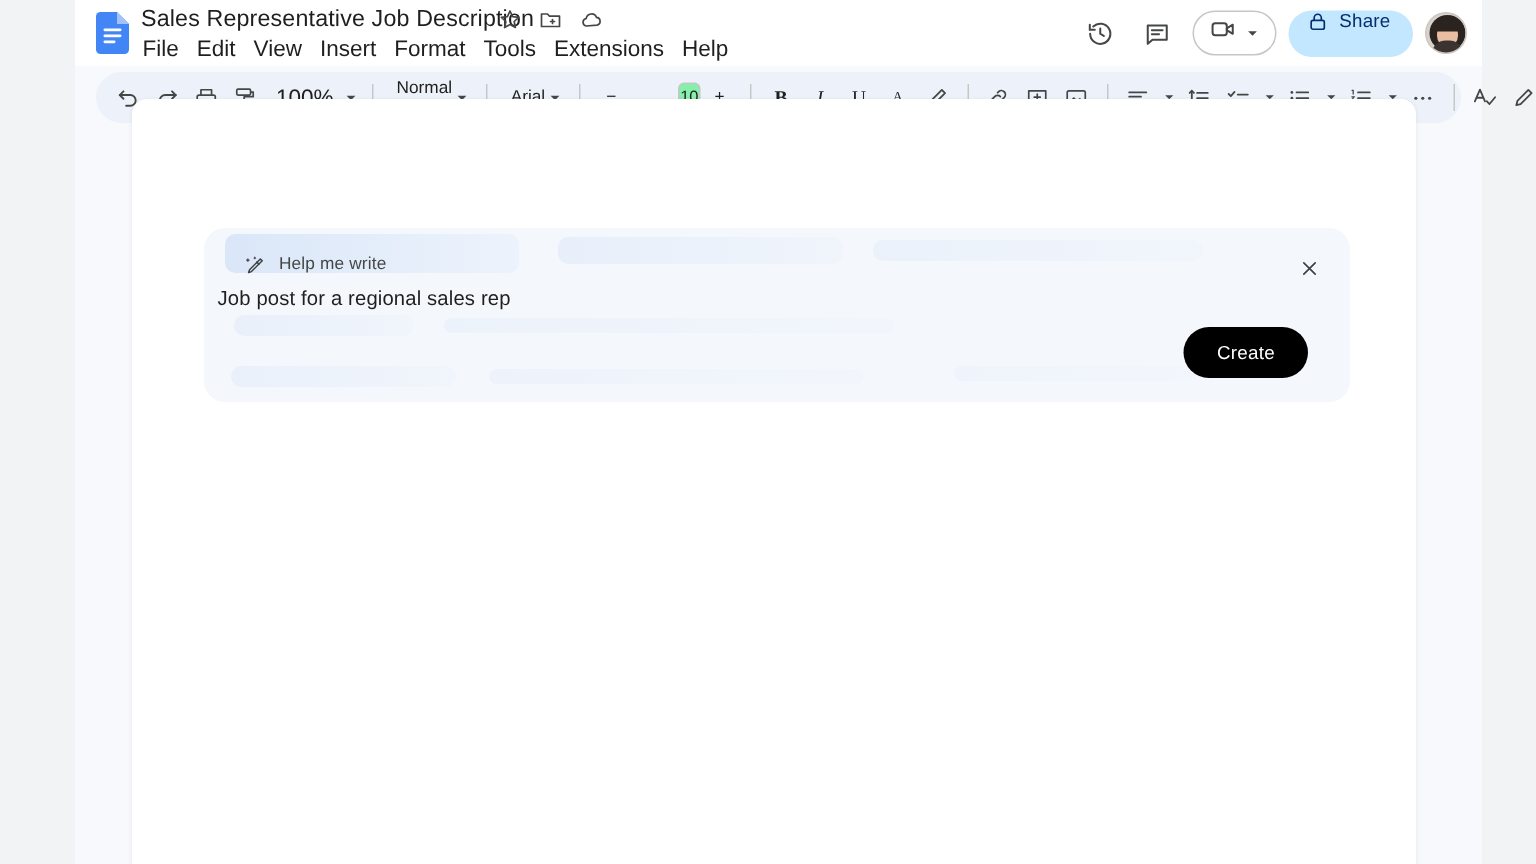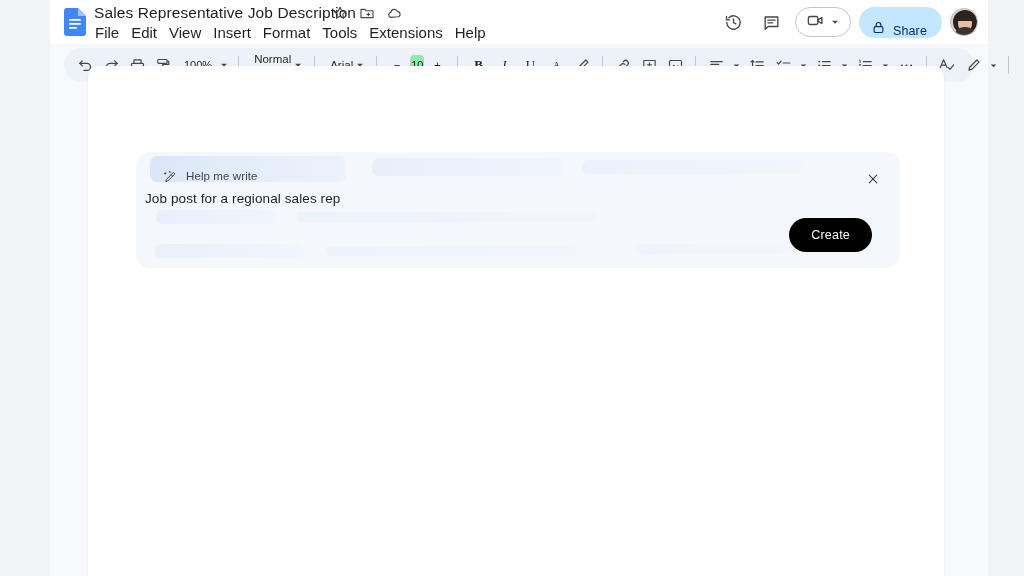--- a/index.html
+++ b/index.html
@@ -56,21 +56,21 @@
     display:flex; align-items:center; justify-content:center;
     color:#444746;
   }
   .meet-btn {
     height:30px; padding:0 8px 0 10px; border:1px solid #c4c7c5;
     border-radius:16px; display:flex; align-items:center; gap:3px;
     color:#444746; background:#fff;
   }
   .share-btn {
     height:31px; padding:0 15px 0 12px; border-radius:16px;
-    background:#c2e7ff; color:#062e6f; display:flex; align-items:flex-end;
+    background:#c2e7ff; color:#062e6f; display:flex; align-items:flex-start;
     gap:7px; font-size:12.5px; letter-spacing:.15px;
   }
   .avatar {
     width:28px; height:28px; border-radius:50%; overflow:hidden;
     background:#d9d2cc; position:relative; flex:none;
     border:1px solid rgba(0,0,0,.06);
   }
   .avatar .hair { position:absolute; left:2px; top:1px; width:24px; height:24px;
     border-radius:50%; background:#2b2320; }
   .avatar .face { position:absolute; left:7px; top:6px; width:14px; height:16px;
@@ -97,31 +97,31 @@
   }
   .tb svg { display:block; }
   .tb-txt {
     font-size:11.5px; color:#1f1f1f; padding:0 2px; white-space:nowrap;
   }
   .tb-group { display:flex; align-items:center; gap:1px; flex:none; }
   .divider {
     width:1px; height:18px; background:#c7c7c7; margin:0 7px; flex:none;
   }
   .zoom-ctl { display:flex; align-items:center; gap:1px; }
-  .zoom-val { font-size:11px; color:#1f1f1f; padding:0 4px 0 8px; }
+  .zoom-val { font-size:15px; color:#1f1f1f; padding:0 4px 0 8px; }
   .style-ctl, .font-ctl {
     display:flex; align-items:center; height:26px; border-radius:4px; padding:0 2px 0 8px;
   }
   .style-ctl { width:98px; } .font-ctl { width:90px; }
   .style-ctl .lbl, .font-ctl .lbl { font-size:11.5px; color:#1f1f1f; flex:1; }
   .caret { width:14px; height:14px; color:#444746; flex:none; }
   .fsize-box {
     width:28px; height:20px; border:1px solid #c4c7c5; border-radius:4px;
     display:flex; align-items:center; justify-content:center;
-    font-size:11px; color:#1f1f1f; background:#86efac;
+    font-size:11px; color:#1f1f1f; background:#86efac;margin-left:32px;
   }
   .bold-i { font-weight:bold; font-size:13px; color:#1f1f1f; font-family:"Liberation Serif", serif; }
   .ital-i { font-style:italic; font-size:13px; color:#1f1f1f; font-family:"Liberation Serif", serif; }
   .und-i  { text-decoration:underline; font-size:13px; color:#1f1f1f; font-family:"Liberation Serif", serif; }
 
   
   #page {
     position:absolute; left:38px; top:66px; width:856px; height:510px;
     background:#ffffff; border-radius:10px 10px 0 0;
     box-shadow:0 1px 3px rgba(60,64,67,.10);

